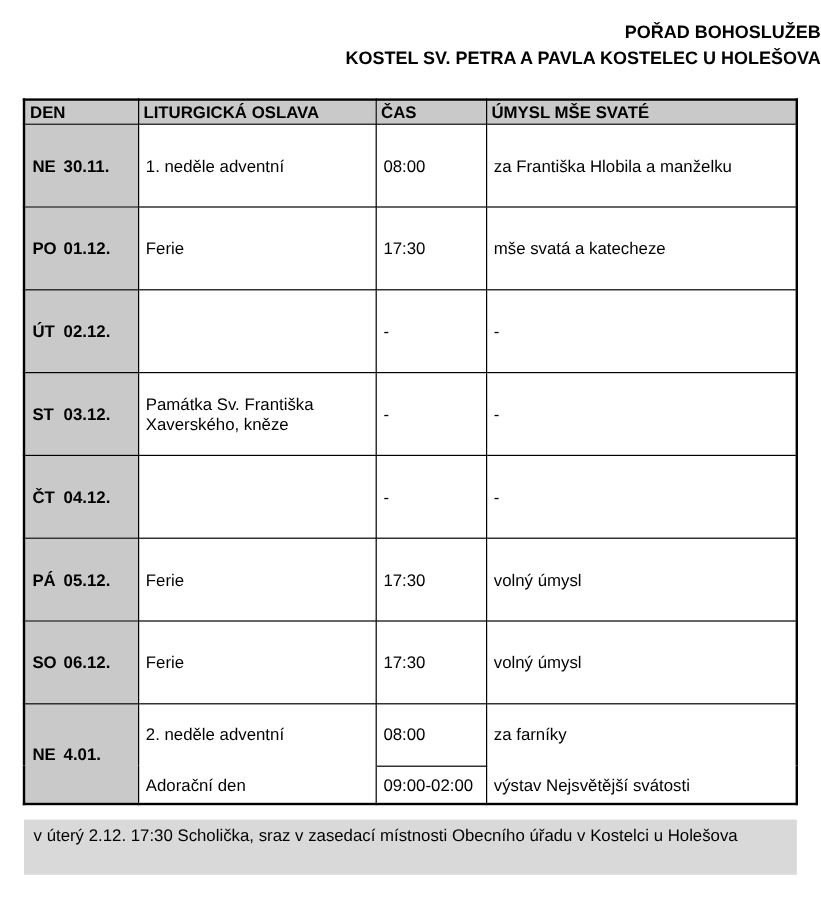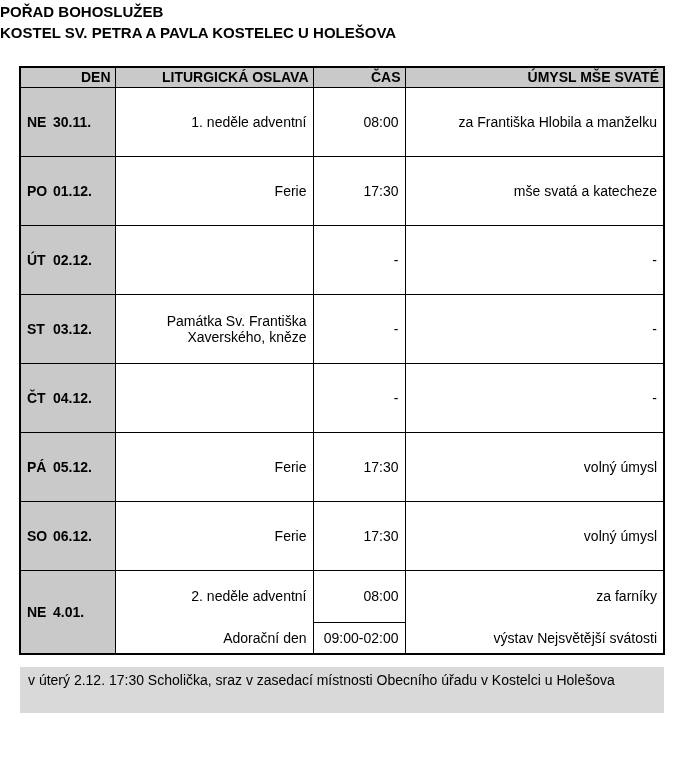--- a/index.html
+++ b/index.html
@@ -10,42 +10,42 @@
   }
   * { box-sizing: border-box; }
   html, body { margin: 0; padding: 0; background: #ffffff; }
   body {
     width: 684px; height: 768px;
     font-family: "Liberation Sans", sans-serif;
     color: #000;
   }
   .page { width: 684px; height: 768px; overflow: hidden; }
 
-  .titles { text-align: left; padding-top: 1px; }
+  .titles { text-align: right; padding-top: 17px; }
   .title-main, .title-sub {
     font-weight: bold; font-size: 15px; line-height: 21px;
   }
   .date-range { font-size: 14px; line-height: 21px; margin-top: 1px; }
 
   table.schedule {
     border-collapse: collapse;
     table-layout: fixed;
     width: 644px;
     margin: 23px auto 0 auto;
     border: 2px solid var(--border);
   }
   col.c-den   { width: 95px; }
   col.c-osl   { width: 198px; }
   col.c-cas   { width: 92px; }
   col.c-umysl { width: 259px; }
 
   th, td {
     border: 1px solid var(--border);
     font-size: 14px;
-    text-align: right;
+    text-align: left;
     vertical-align: middle;
     padding: 2px 6px;
     overflow: hidden;
   }
   thead tr { height: 20px; }
   th {
     background: var(--header-bg);
     font-weight: bold;
     padding: 1px 4px;
   }

